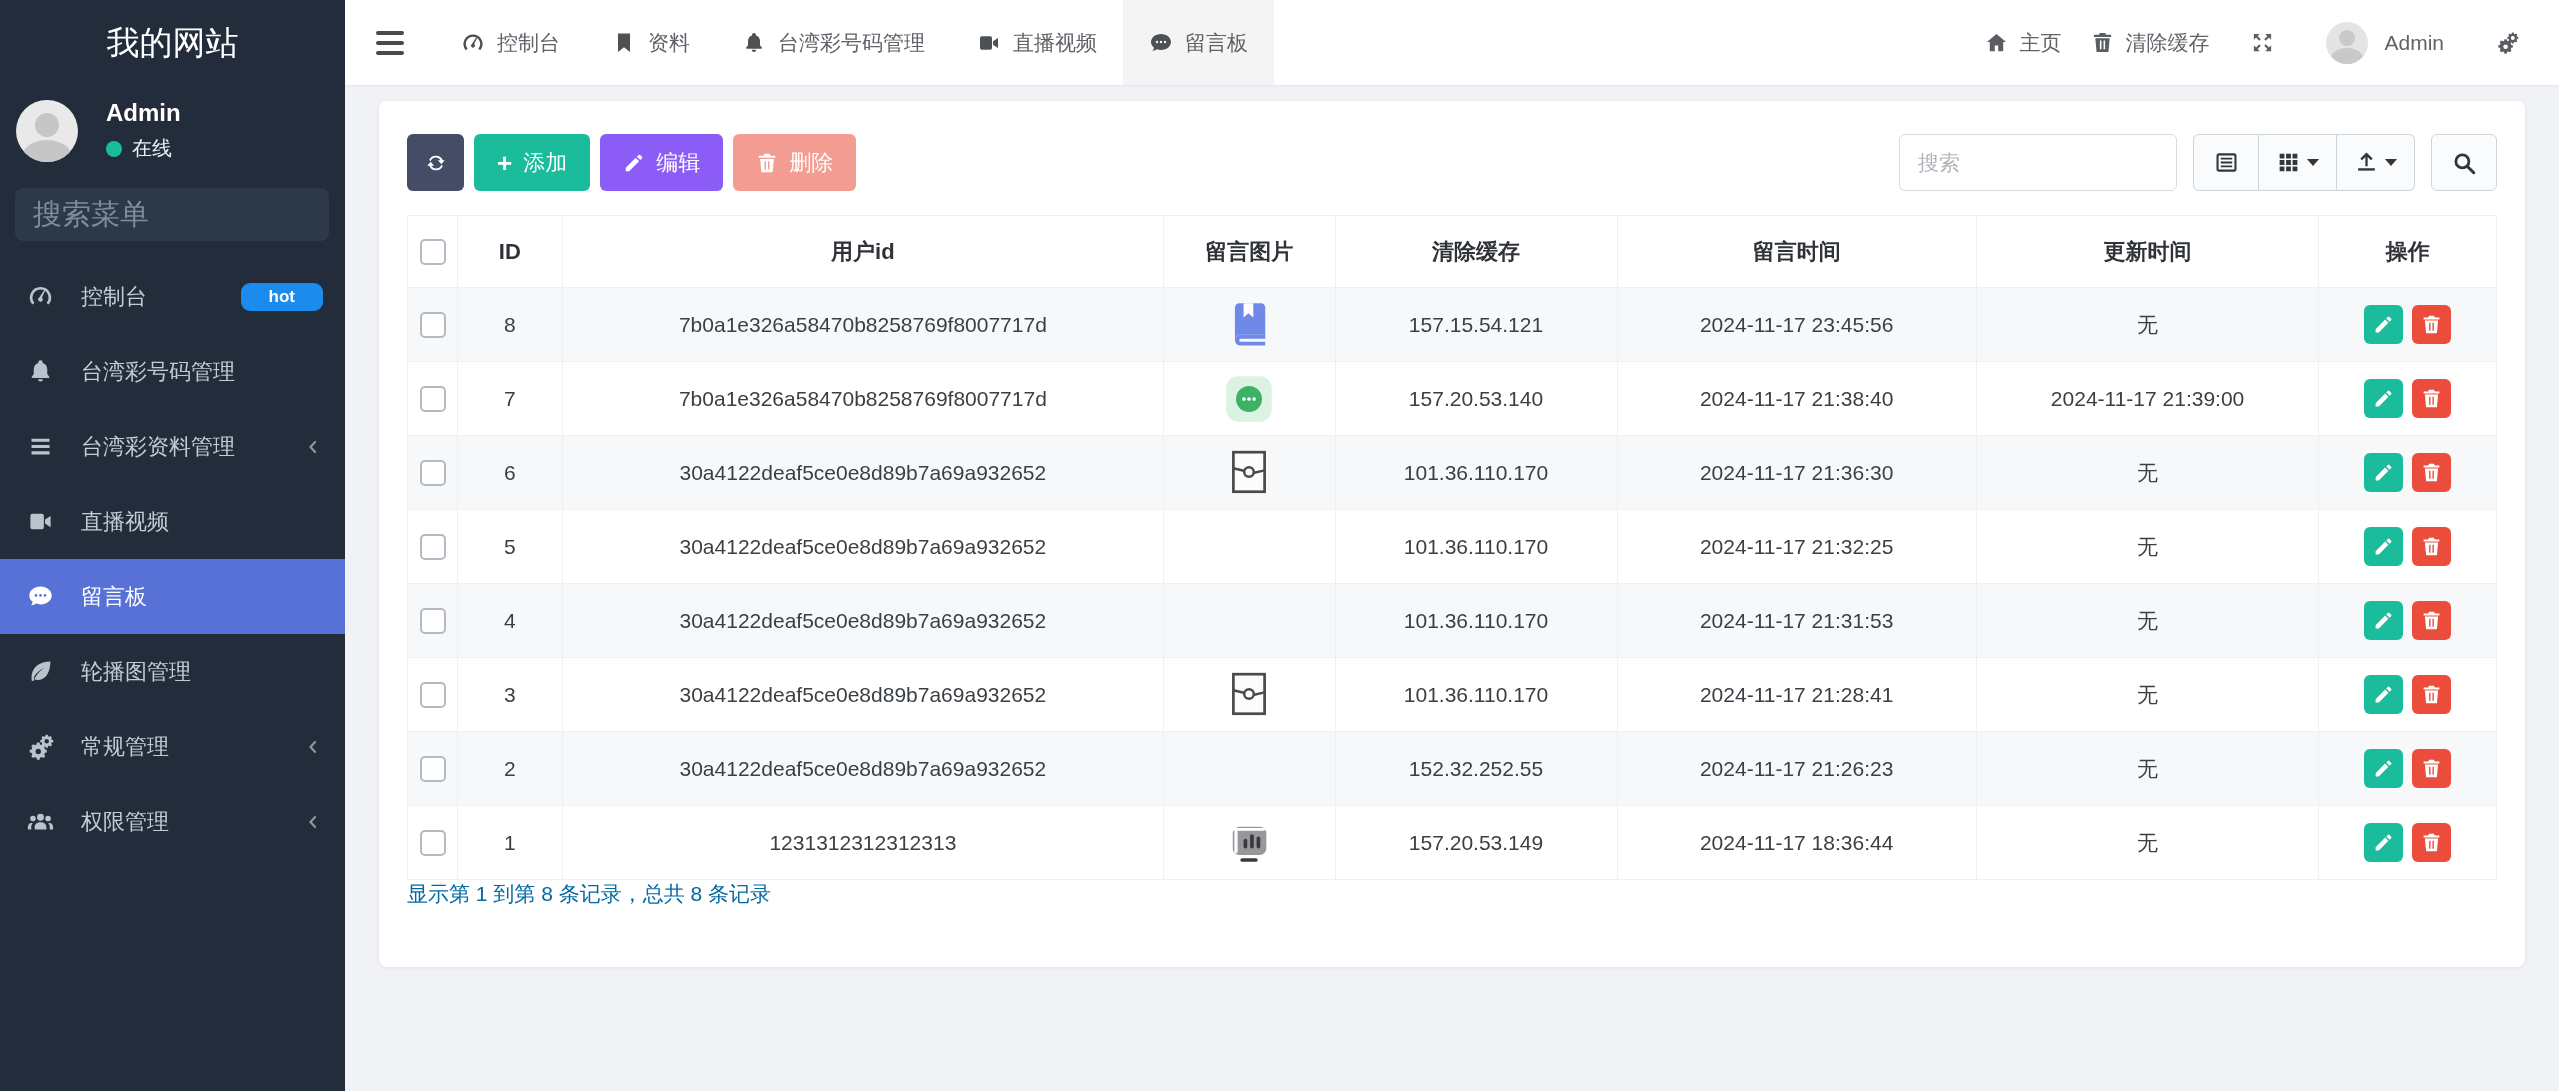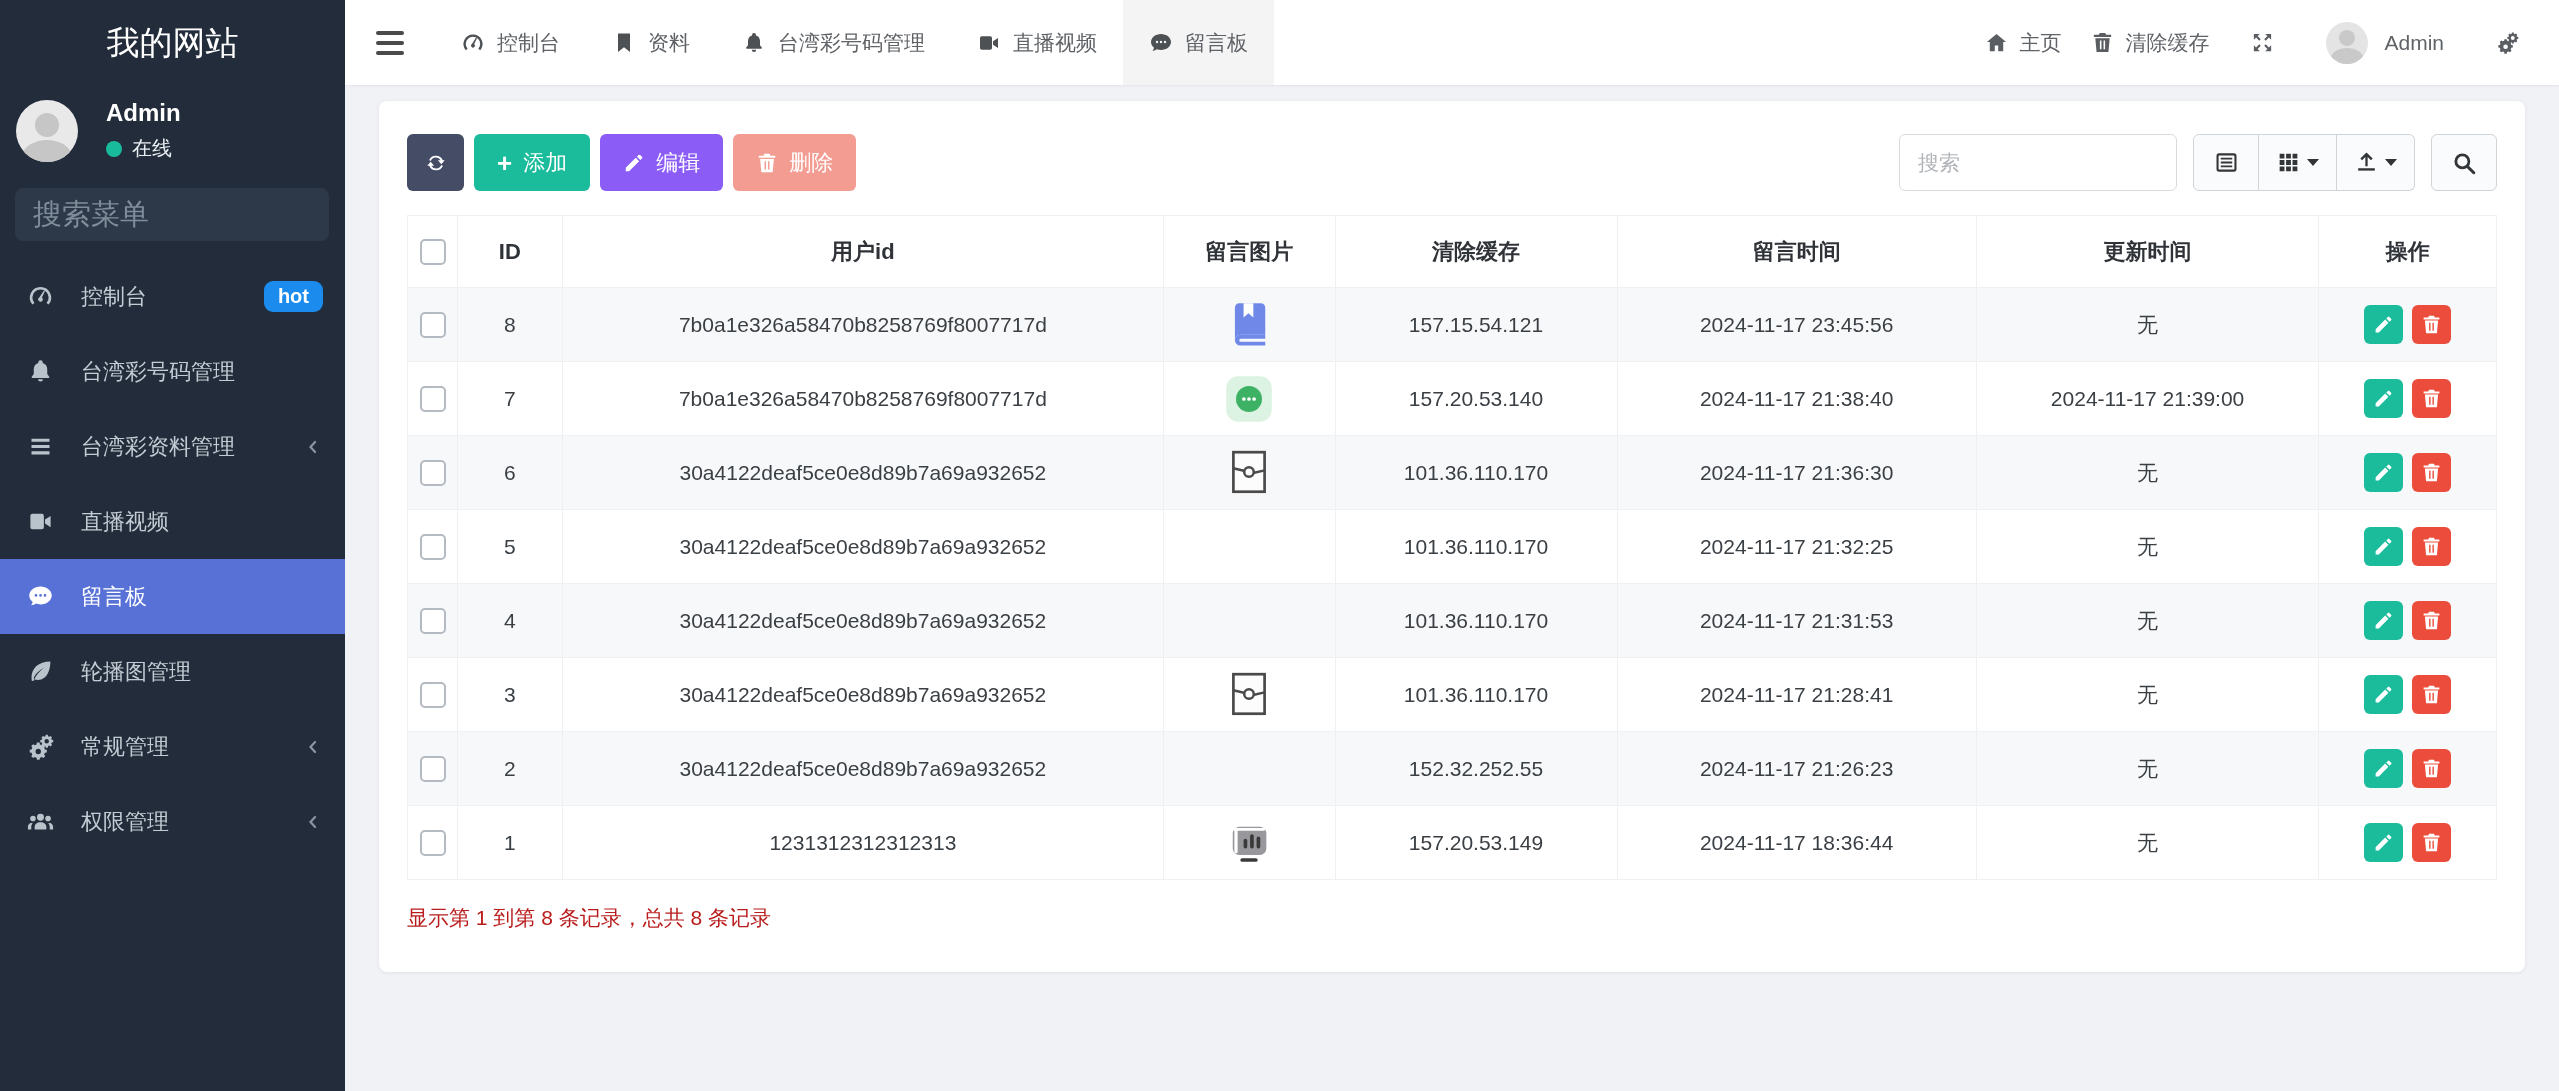--- a/index.html
+++ b/index.html
@@ -19,21 +19,21 @@
   .menu-search input { flex:1; background:transparent; border:none; outline:none; color:#cfd8df; font-size:29px; font-family:inherit; }
   .menu-search input::placeholder { color:#7f8c99; }
   .menu-search svg { width:24px; height:24px; color:#8a97a2; flex:none; }
   .smenu { list-style:none; margin-top:14px; }
   .smenu li { height:75px; display:flex; align-items:center; padding:0 22px 0 27px; font-size:22px; cursor:pointer; }
   .smenu li .micon { width:27px; height:27px; margin-right:27px; flex:none; color:#b9c3cc; display:flex; }
   .smenu li .micon svg { width:100%; height:100%; }
   .smenu li.active { background:#5871d7; color:#fff; }
   .smenu li.active .micon { color:#fff; }
   .smenu .grow { flex:1; }
-  .badge-hot { background:#1b8bee; color:#fff; font-size:20px; font-weight:bold; padding:4px 14px; border-radius:9px; }
+  .badge-hot { background:#1b8bee; color:#fff; font-size:17px; font-weight:bold; padding:4px 28px; border-radius:9px; }
   .chev { width:20px; height:20px; color:#8a97a2; }
 
   
   .main { position:absolute; left:345px; top:0; width:2214px; height:1091px; }
   .topbar { height:85px; background:#fff; display:flex; align-items:stretch; box-shadow:0 1px 2px rgba(0,0,0,.06); position:relative; z-index:2; }
   .hamb { width:90px; display:flex; flex-direction:column; justify-content:center; align-items:center; gap:6px; cursor:pointer; }
   .hamb span { width:28px; height:4px; background:#4a4a4a; border-radius:2px; }
   .tabs { display:flex; align-items:stretch; }
   .tab { display:flex; align-items:center; gap:12px; padding:0 26px; font-size:21px; color:#5e6266; cursor:pointer; }
   .tab svg { width:24px; height:24px; color:#4d5154; }
@@ -78,21 +78,21 @@
   td { height:74px; }
   tbody tr:nth-child(odd) { background:#f7f8f9; }
   .cb { width:26px; height:26px; border:2px solid #b4bac2; border-radius:5px; display:inline-block; background:#fff; vertical-align:middle; cursor:pointer; }
   .row-actions { display:flex; justify-content:center; gap:9px; }
   .act { width:39px; height:39px; border:none; border-radius:6px; display:flex; align-items:center; justify-content:center; cursor:pointer; }
   .act svg { width:21px; height:21px; color:#fff; }
   .act.edit { background:#1abc9c; }
   .act.del { background:#ec4c3b; }
   td .rimg { vertical-align:middle; }
 
-  .table-footer { margin-top:24px; font-size:21px; color:#b91c1c; }
+  .table-footer { font-size:21px; color:#0369a1; }
 </style>
 </head>
 <body>
 
 <aside class="sidebar">
   <div class="brand">我的网站</div>
   <div class="user-panel">
     <div class="avatar"></div>
     <div class="user-meta">
       <div class="uname">Admin</div>

